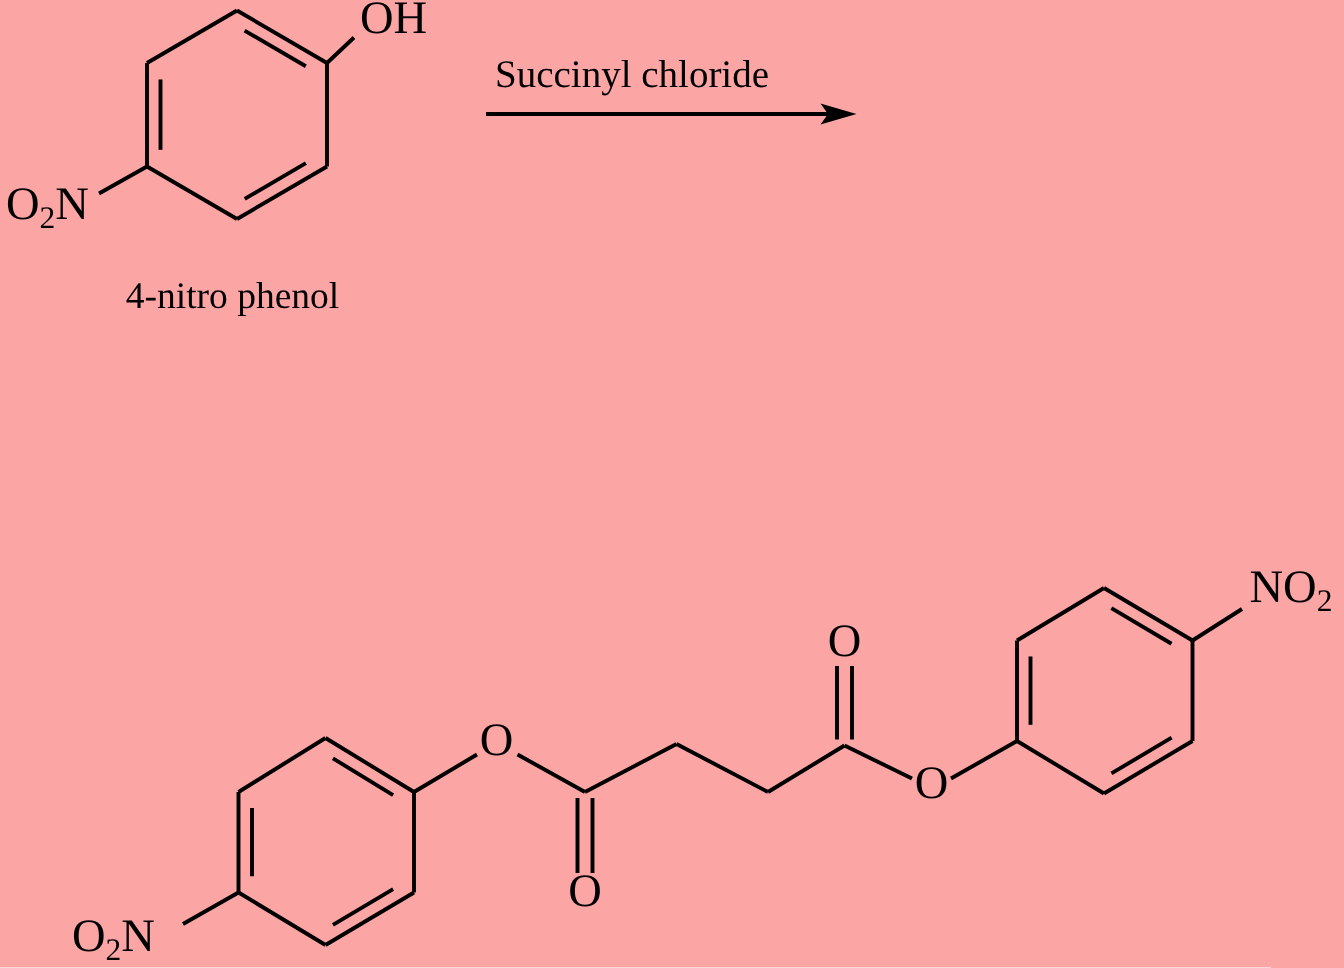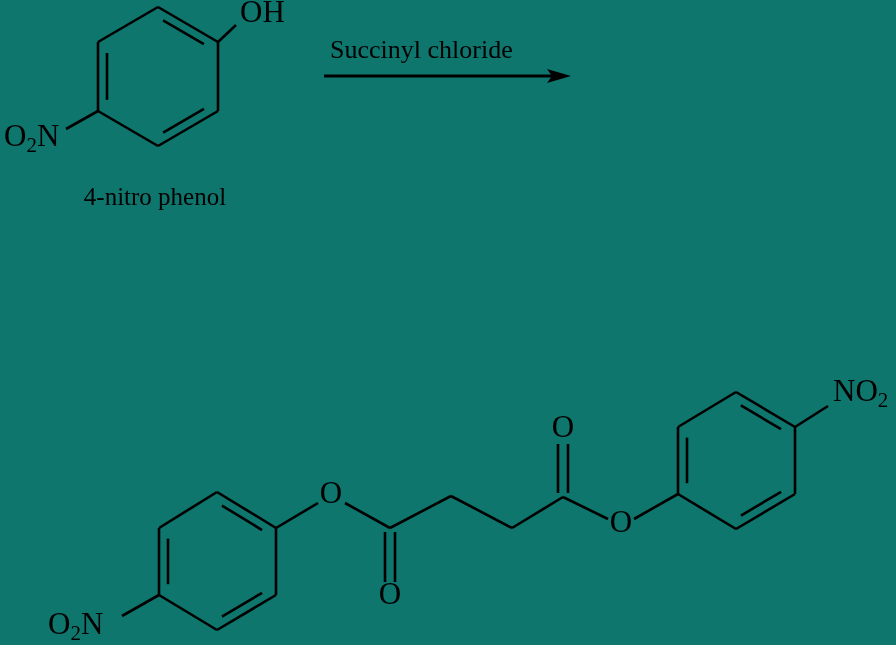--- a/index.html
+++ b/index.html
@@ -5,21 +5,21 @@
 <style>
   html, body {
     margin: 0;
     padding: 0;
     background: #ffffff;
   }
   #scheme-root {
     position: relative;
     width: 896px;
     height: 645px;
-    background: #0f766e;
+    background: #fca5a5;
     overflow: hidden;
     font-family: "Liberation Serif", "DejaVu Serif", serif;
   }
   svg.scheme-canvas {
     position: absolute;
     left: 0;
     top: 0;
     width: 896px;
     height: 645px;
   }

